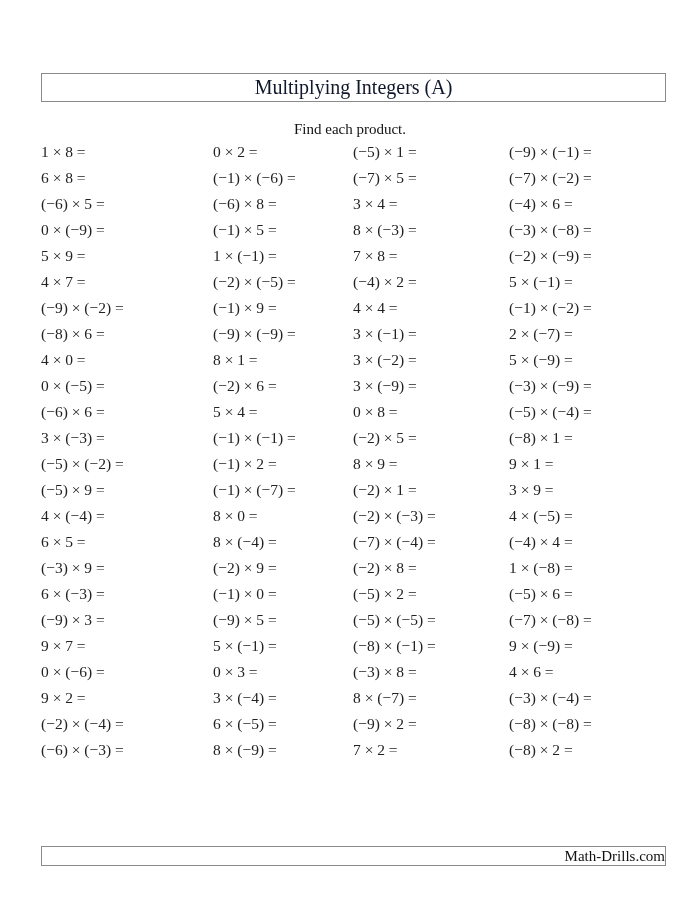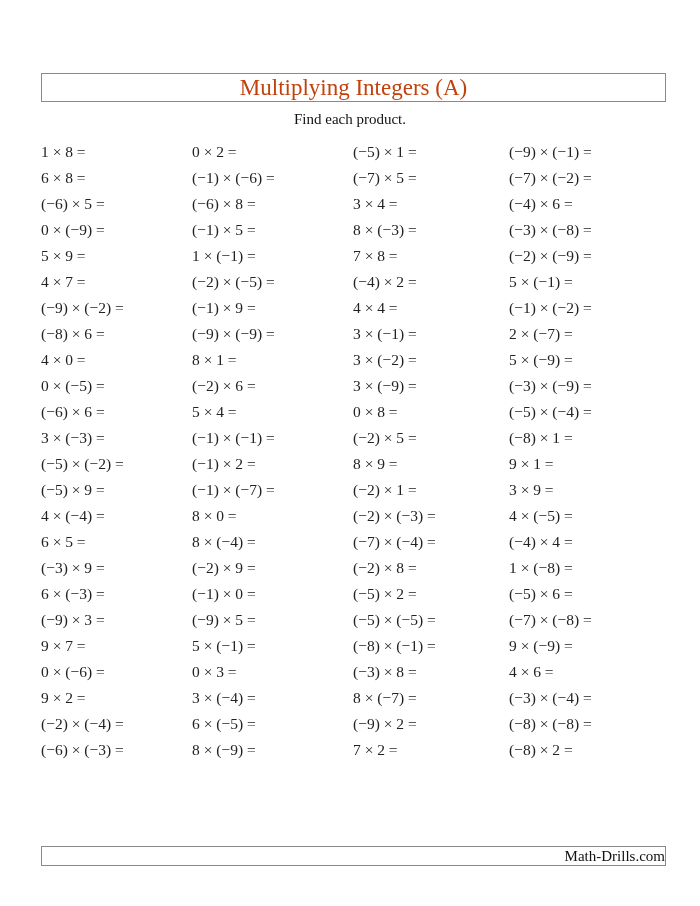--- a/index.html
+++ b/index.html
@@ -19,29 +19,29 @@
       position: absolute;
       left: 41px;
       top: 73px;
       width: 623px;
       height: 27px;
       border: 1px solid #8a8a8a;
       box-sizing: content-box;
       text-align: center;
     }
     .title-text {
-      font-size: 23px;
+      font-size: 20px;
       line-height: 27px;
-      color: #c2410c;
+      color: #0f172a;
       letter-spacing: 0px;
     }
     .instructions {
       position: absolute;
       left: 0;
-      top: 110px;
+      top: 120px;
       width: 700px;
       text-align: center;
       font-size: 15px;
       line-height: 18px;
       color: #111;
     }
     .grid {
       position: absolute;
       left: 41px;
       top: 142px;
@@ -53,21 +53,21 @@
     }
     .cell {
       position: absolute;
       top: 0;
       font-size: 15.5px;
       line-height: 20px;
       white-space: nowrap;
       color: #222;
     }
     .c0 { left: 0px; }
-    .c1 { left: 151px; }
+    .c1 { left: 172px; }
     .c2 { left: 312px; }
     .c3 { left: 468px; }
     .footer-box {
       position: absolute;
       left: 41px;
       top: 846px;
       width: 623px;
       height: 18px;
       border: 1px solid #8a8a8a;
       text-align: right;

